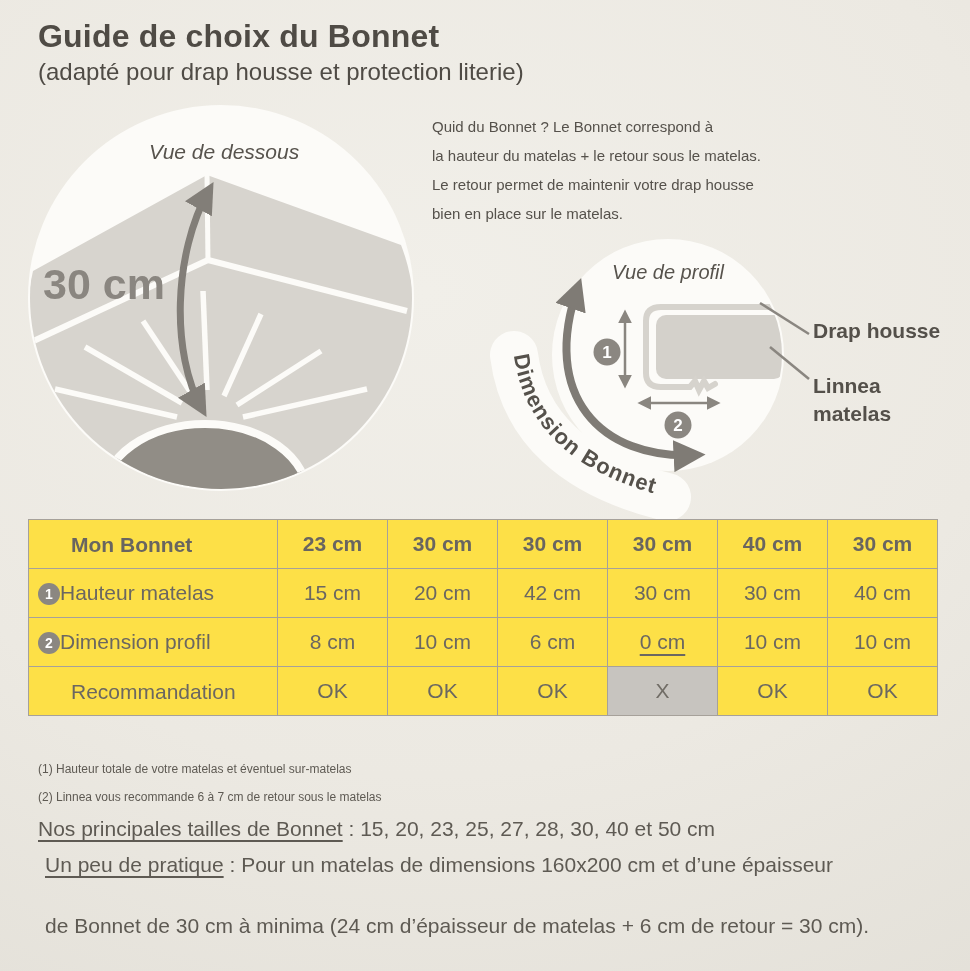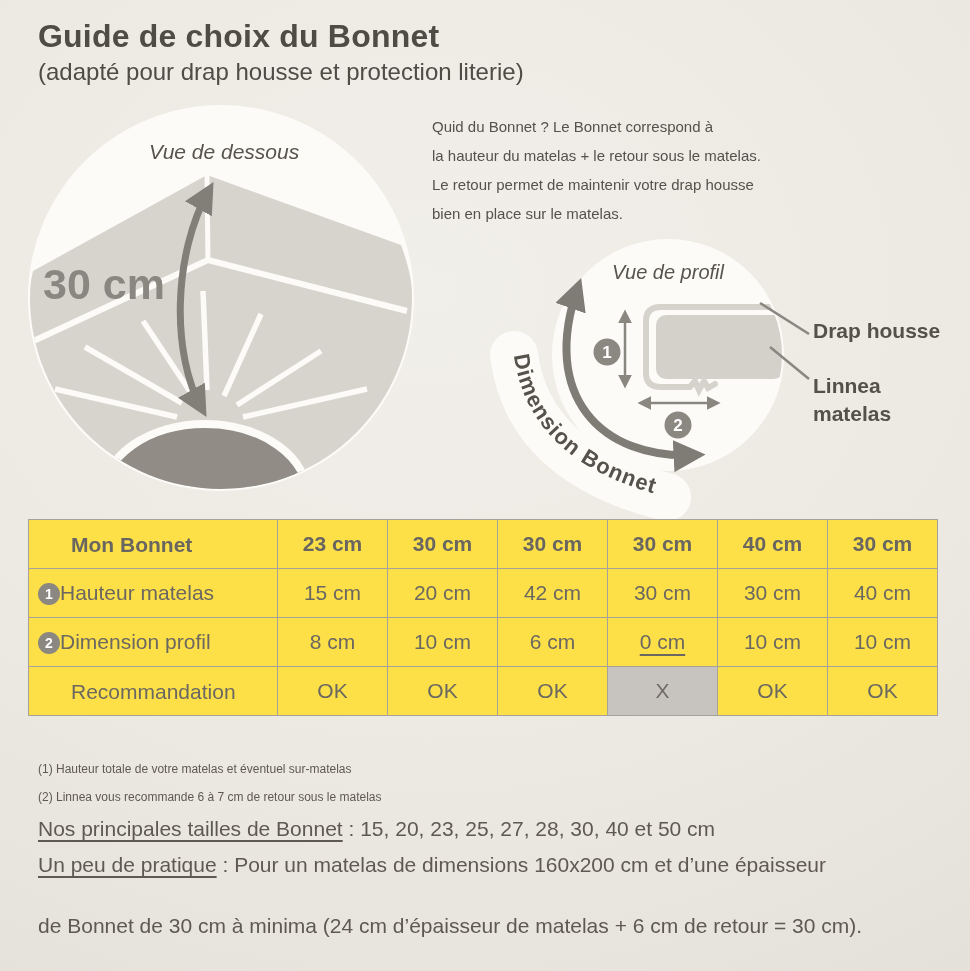--- a/index.html
+++ b/index.html
@@ -54,21 +54,21 @@
   .u-val { text-decoration:underline; text-underline-offset:5px; text-decoration-thickness:1.5px; }
   .notes {
     position:absolute; left:38px; top:747px;
     font-size:12px; line-height:28px; color:#5e5a53;margin-top:8px;
   }
   .sizes-line {
     position:absolute; left:38px; top:810px;
     font-size:21px; color:#5e5a53;margin-top:7px;
   }
   .practice {
-    position:absolute; left:38px; top:850px; width:910px;
+    position:absolute; left:45px; top:850px; width:910px;
     font-size:21px; line-height:30.5px; color:#5e5a53;
   }
   .uline { text-decoration:underline; text-underline-offset:4px; text-decoration-thickness:1.5px; }
 </style>
 </head>
 <body>
 
 <div class="page-title">Guide de choix du Bonnet</div>
 <div class="page-subtitle">(adapté pour drap housse et protection literie)</div>
 

